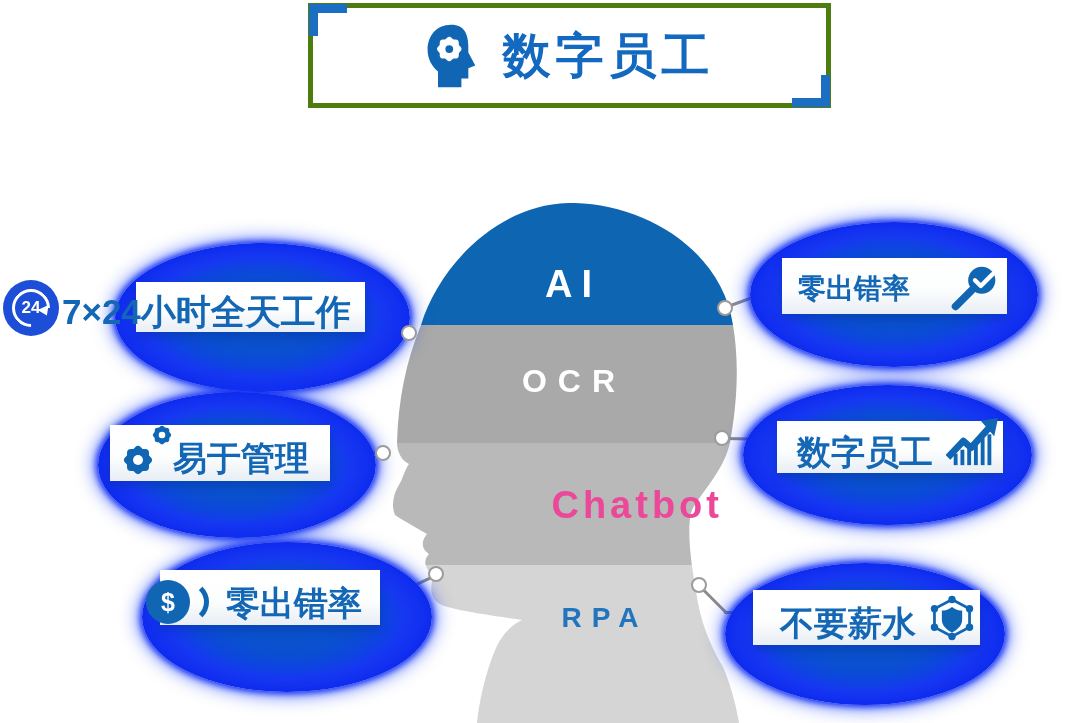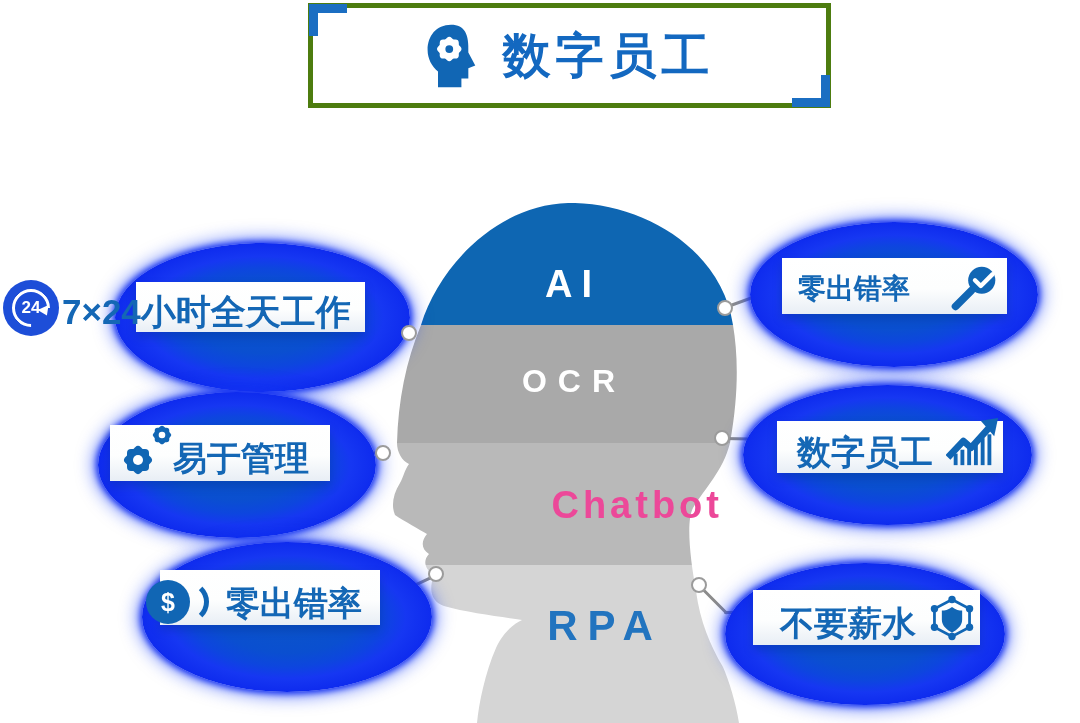--- a/index.html
+++ b/index.html
@@ -17,21 +17,21 @@
   .bracket.tl{left:-4px;top:-4px;border-top:9px solid #1b6ec2;border-left:9px solid #1b6ec2;}
   .bracket.br{right:-4px;bottom:-4px;border-bottom:9px solid #1b6ec2;border-right:9px solid #1b6ec2;}
   .title-icon{width:52px;height:66px;}
   .title-text{font-size:48px;font-weight:bold;color:#1368c0;letter-spacing:5px;white-space:nowrap;}
   
   .head-svg{position:absolute;left:392px;top:203px;width:350px;height:520px;z-index:1;}
   .sec-label{position:absolute;width:300px;text-align:center;font-weight:bold;white-space:nowrap;z-index:2;}
   .sec-label.ai{left:423px;top:263px;font-size:38px;color:#ffffff;letter-spacing:9px;}
   .sec-label.ocr{left:424px;top:363px;font-size:32px;color:#ffffff;letter-spacing:11px;}
   .sec-label.chatbot{left:423px;top:484px;font-size:38px;color:#ec4899;letter-spacing:4px;text-align:right;}
-  .sec-label.rpa{left:455px;top:602px;font-size:42px;color:#2274bf;letter-spacing:10px;}
+  .sec-label.rpa{left:455px;top:602px;font-size:28px;color:#2274bf;letter-spacing:10px;}
   
   .line{position:absolute;height:3px;background:#8c8c8c;transform-origin:left center;border-radius:2px;z-index:2;}
   .dot{position:absolute;width:16px;height:16px;box-sizing:border-box;background:#ffffff;
        border:2px solid #9b9b9b;border-radius:50%;z-index:6;}
   
   .ellipse{
     position:absolute;border-radius:50%;z-index:3;
     background:radial-gradient(closest-side,#0b55c8 0%,#0a4fd0 48%,#0d46de 66%,#1637f2 82%,#0e2bee 100%);
     box-shadow:0 0 6px 2px #1430f0,0 0 16px 6px rgba(20,60,250,.5);
   }

